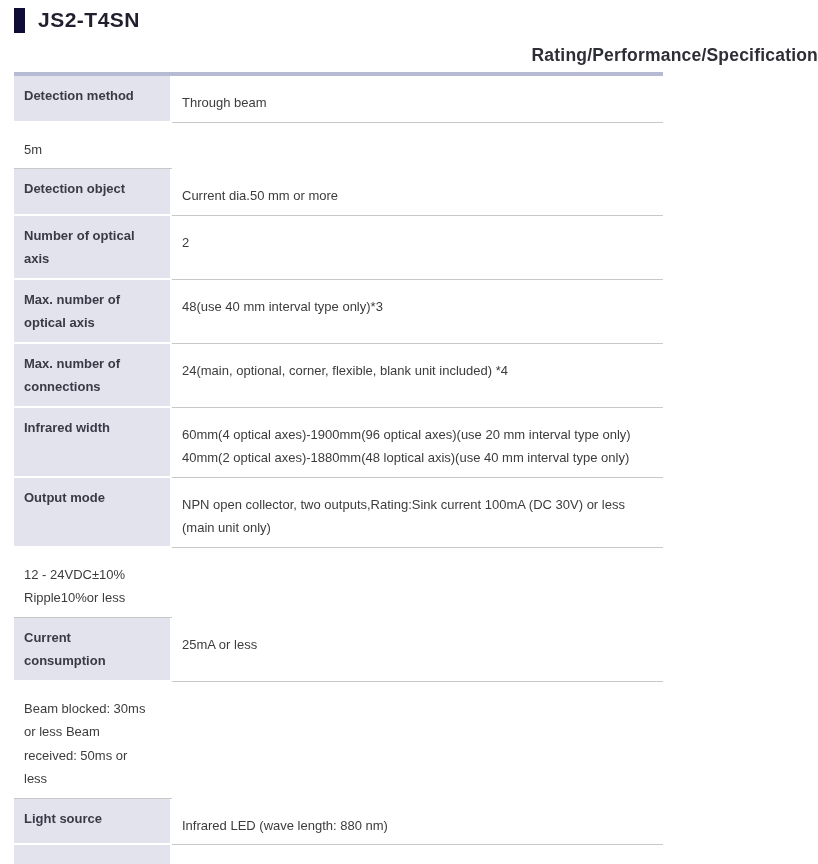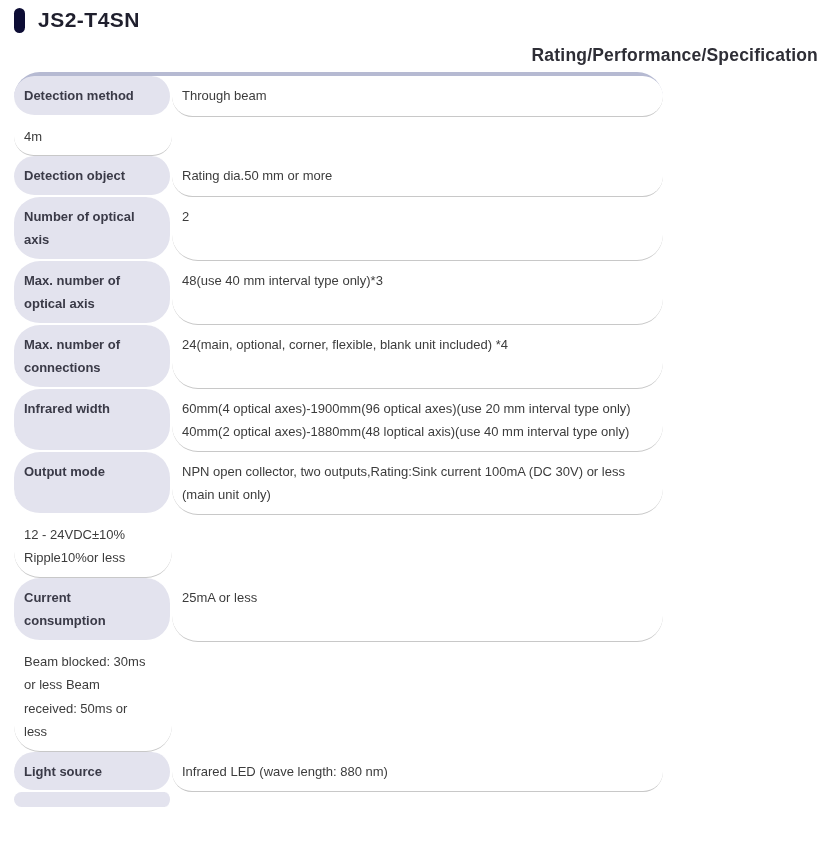--- a/index.html
+++ b/index.html
@@ -1,15 +1,15 @@
 <!DOCTYPE html>
 <html><head>
 <meta charset="utf-8">
 <style>
-  * { box-sizing: border-box; margin: 0; padding: 0; border-radius: 26px; }
+  * { box-sizing: border-box; margin: 0; padding: 0; }
   html, body {
     width: 818px;
     height: 864px;
     overflow: hidden;
     background: #ffffff;
     font-family: "Liberation Sans", sans-serif;
   }
   .page {
     width: 818px;
     height: 864px;
@@ -66,20 +66,21 @@
     white-space: pre-line;
   }
   .spec-value {
     background: #ffffff;
     border-bottom: 1px solid #c8c8c8;
     padding: 8px 24px 7px 10px;
     font-size: 13px;
     color: #3c3c3c;
     line-height: 23.5px;
     white-space: pre-line;
+    margin-top: 7px;
   }
   .spec-row.partial .spec-label,
   .spec-row.partial .spec-value {
     min-height: 14px;
     border-bottom: none;
   }
 </style>
 </head>
 <body>
 
@@ -92,26 +93,26 @@
 
   <h2 class="section-heading">Rating/Performance/Specification</h2>
 
   <div class="spec-table" id="spec-table">
     <div class="spec-row">
       <div class="spec-label">Detection method</div>
       <div class="spec-value">Through beam</div>
     </div>
 
     <div class="spec-row">
-      <div class="spec-value">4m</div>
+      <div class="spec-value">5m</div>
     </div>
 
     <div class="spec-row">
       <div class="spec-label">Detection object</div>
-      <div class="spec-value">Rating dia.50 mm or more</div>
+      <div class="spec-value">Current dia.50 mm or more</div>
     </div>
 
 
     <div class="spec-row">
       <div class="spec-label">Number of optical
 axis</div>
       <div class="spec-value">2</div>
     </div>
 
     <div class="spec-row">

